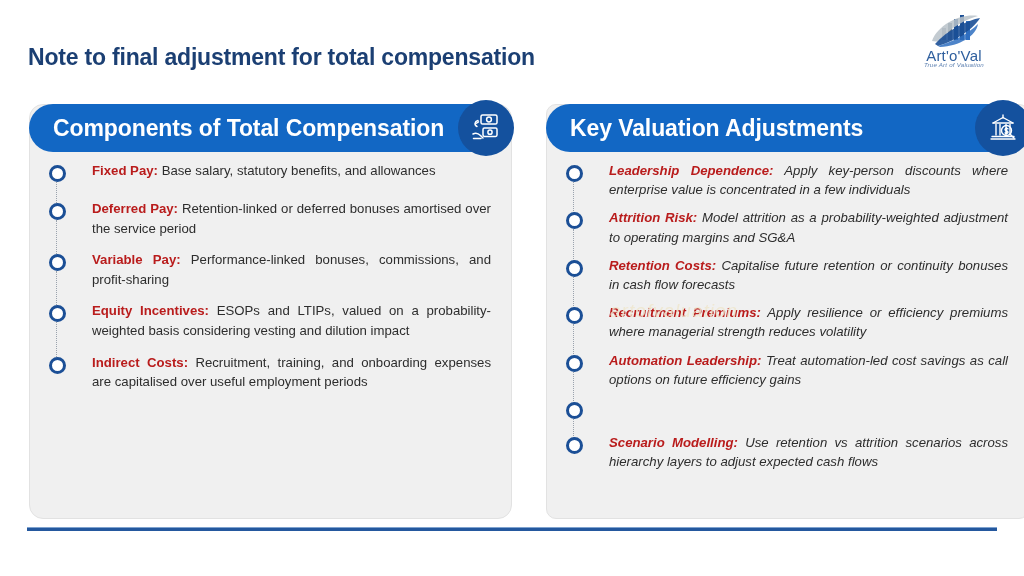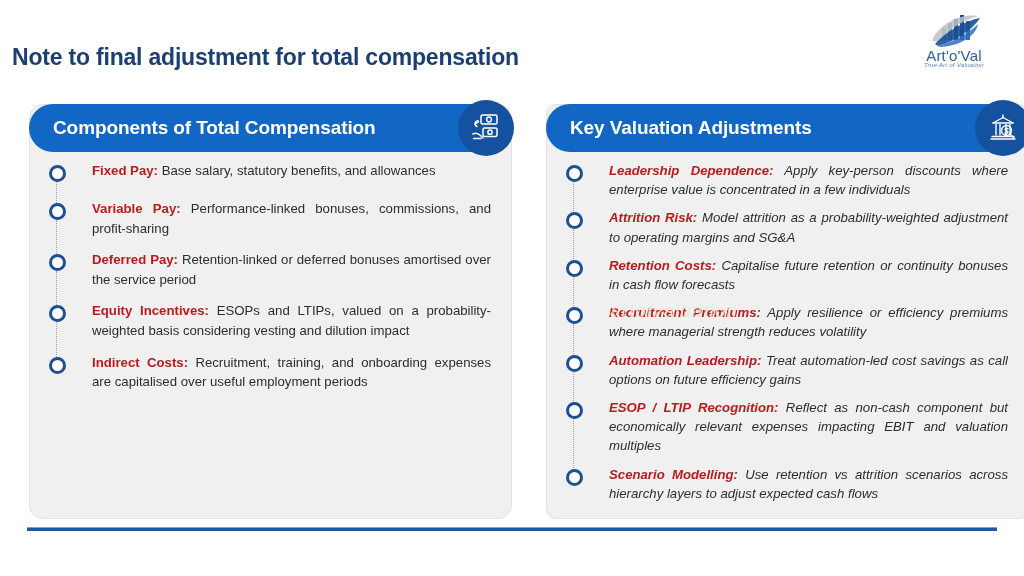--- a/index.html
+++ b/index.html
@@ -12,21 +12,21 @@
     height: 576px;
     position: relative;
     overflow: hidden;
     font-family: "Liberation Sans", sans-serif;
     -webkit-font-smoothing: antialiased;
   }
 
   
   #slide-title {
     position: absolute;
-    left: 12px;
+    left: 28px;
     top: 44px;
     font-size: 23px;
     font-weight: bold;
     color: #1b3f73;
     letter-spacing: -0.2px;
     white-space: nowrap;
   }
 
   
   #logo {
@@ -78,21 +78,21 @@
     width: 483px;
     height: 48px;
     background: #1267c4;
     border-radius: 24px;
     box-sizing: border-box;
     display: flex;
     align-items: center;
   }
   .card-header .title {
     color: #ffffff;
-    font-size: 19px;
+    font-size: 23px;
     font-weight: bold;
     margin-left: 24px;
     letter-spacing: -0.1px;
     white-space: nowrap;
   }
   .header-icon {
     position: absolute;
     right: -2px;
     top: -4px;
     width: 56px;
@@ -227,26 +227,26 @@
 
   <div class="list">
     <div class="list-item">
       <span class="marker"></span>
       <span class="connector"></span>
       <div class="text"><b>Fixed Pay:</b><span> Base salary, statutory benefits, and allowances</span></div>
     </div>
     <div class="list-item">
       <span class="marker"></span>
       <span class="connector"></span>
+      <div class="text"><b>Deferred Pay:</b><span> Retention-linked or deferred bonuses amortised over the service period</span></div>
+    </div>
+    <div class="list-item">
+      <span class="marker"></span>
+      <span class="connector"></span>
       <div class="text"><b>Variable Pay:</b><span> Performance-linked bonuses, commissions, and profit-sharing</span></div>
-    </div>
-    <div class="list-item">
-      <span class="marker"></span>
-      <span class="connector"></span>
-      <div class="text"><b>Deferred Pay:</b><span> Retention-linked or deferred bonuses amortised over the service period</span></div>
     </div>
     <div class="list-item">
       <span class="marker"></span>
       <span class="connector"></span>
       <div class="text"><b>Equity Incentives:</b><span> ESOPs and LTIPs, valued on a probability-weighted basis considering vesting and dilution impact</span></div>
     </div>
     <div class="list-item">
       <span class="marker"></span>
 
       <div class="text"><b>Indirect Costs:</b><span> Recruitment, training, and onboarding expenses are capitalised over useful employment periods</span></div>
@@ -298,21 +298,20 @@
       <div class="text"><b>Recruitment Premiums:</b><span> Apply resilience or efficiency premiums where managerial strength reduces volatility</span></div>
     </div>
     <div class="list-item">
       <span class="marker"></span>
       <span class="connector"></span>
       <div class="text"><b>Automation Leadership:</b><span> Treat automation-led cost savings as call options on future efficiency gains</span></div>
     </div>
     <div class="list-item">
       <span class="marker"></span>
       <span class="connector"></span>
-      <div class="text"><b>ESOP / LTIP Recognition:</b><span> Reflect as non-cash component but economically relevant expenses impacting EBIT and valuation multiples</span></div>
     </div>
     <div class="list-item">
       <span class="marker"></span>
 
       <div class="text"><b>Scenario Modelling:</b><span> Use retention vs attrition scenarios across hierarchy layers to adjust expected cash flows</span></div>
     </div>
   </div>
 </div>
 
 <div id="watermark">artofvaluation</div>

